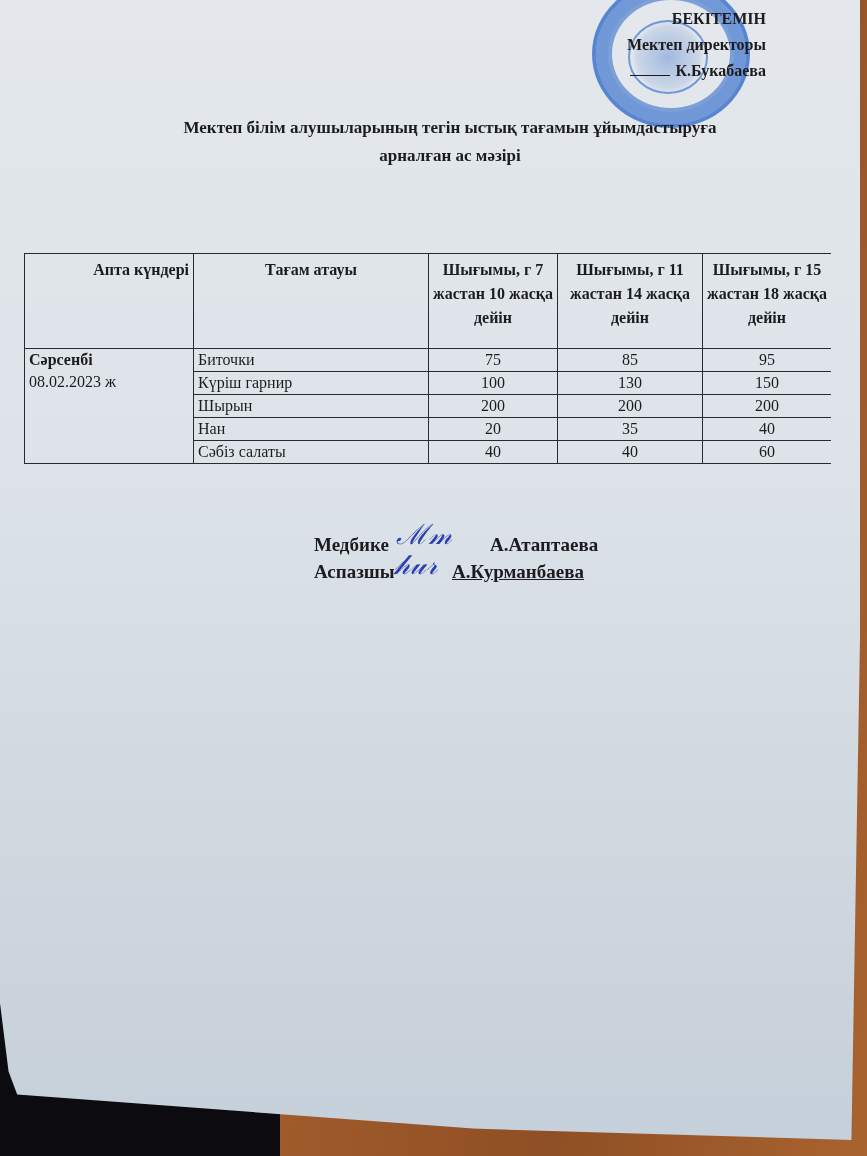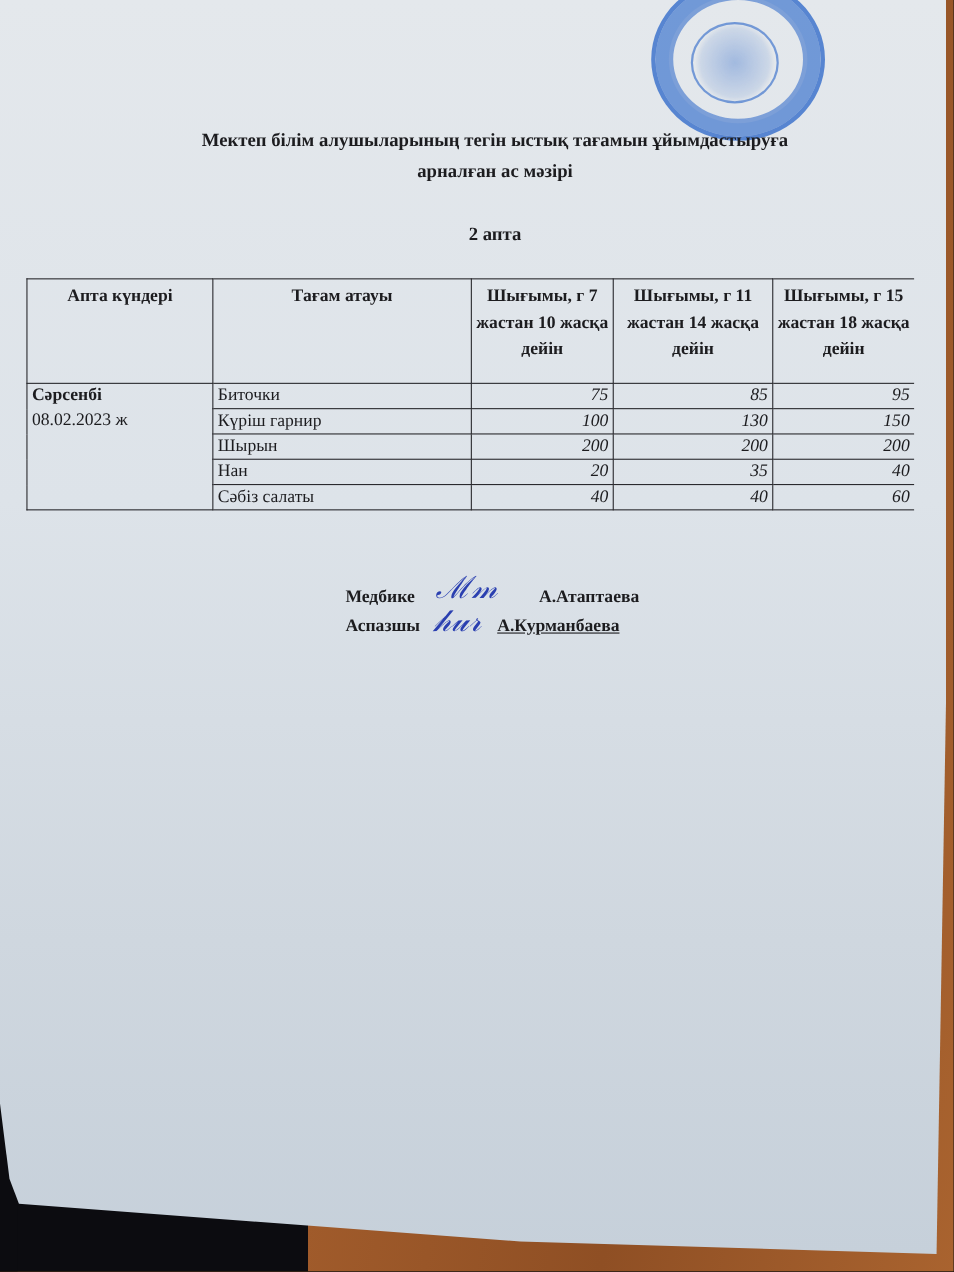--- a/index.html
+++ b/index.html
@@ -42,46 +42,50 @@
   .title {
     position:absolute; left:60px; width:780px; text-align:center; font-weight:bold; font-size:17px;
   }
   table.menu {
     position:absolute; left:24px; top:253px; border-collapse:collapse; font-size:16px;
   }
   table.menu th, table.menu td { border:1px solid #2a2a2e; padding:0 4px; }
   table.menu th { font-weight:bold; vertical-align:top; text-align:center; line-height:24px; padding-top:4px; }
   table.menu tr.hdr th { height:90px; }
   table.menu td { height:22px; line-height:22px; }
-  table.menu td.num { text-align:right;font-style:italic; }
+  table.menu td.num { text-align:center; }
   table.menu .lastcol { border-right:none; }
   .day-title { font-weight:bold; display:block; }
-  .sig { position:absolute; font-weight:bold; font-size:16px; }
+  .sig { position:absolute; font-weight:bold; font-size:19px; }
   .scribble { position:absolute; color:#2a3fb0; font-family:"DejaVu Serif", serif; font-style:italic; font-size:28px; }
 </style>
 </head>
 <body>
 
 <div class="wood"></div>
 <div class="shadow-bl"></div>
 <div class="shadow-bl2"></div>
 
 <div class="paper">
   <div class="stamp"></div>
   <div class="stamp-inner"></div>
 
+  <div class="approve">
+    <div>БЕКІТЕМІН</div>
+    <div>Мектеп директоры</div>
+    <div><span class="sigline"></span><span>К.Букабаева</span></div>
+  </div>
 
   <div class="title" style="top:146px;">арналған ас мәзірі</div>
   <div class="title" style="top:118px;">Мектеп білім алушыларының тегін ыстық тағамын ұйымдастыруға</div>
-  <div class="title" style="top:203px;">2 апта</div>
 
   <table class="menu">
     <tbody>
         <tr class="hdr">
-      <th style="width:160px;">Апта күндері</th>
+      <th style="width:160px;text-align:right;">Апта күндері</th>
       <th style="width:226px;">Тағам атауы</th>
       <th style="width:120px;margin-left:39px;">Шығымы, г 7 жастан 10 жасқа дейін</th>
       <th style="width:136px;">Шығымы, г 11 жастан 14 жасқа дейін</th>
       <th class="lastcol" style="width:120px;">Шығымы, г 15 жастан 18 жасқа дейін</th>
     </tr>
     <tr>
       <td rowspan="5" style="vertical-align:top; line-height:22px;">
         <span class="day-title">Сәрсенбі</span>
         <span>08.02.2023 ж</span>
       </td>

